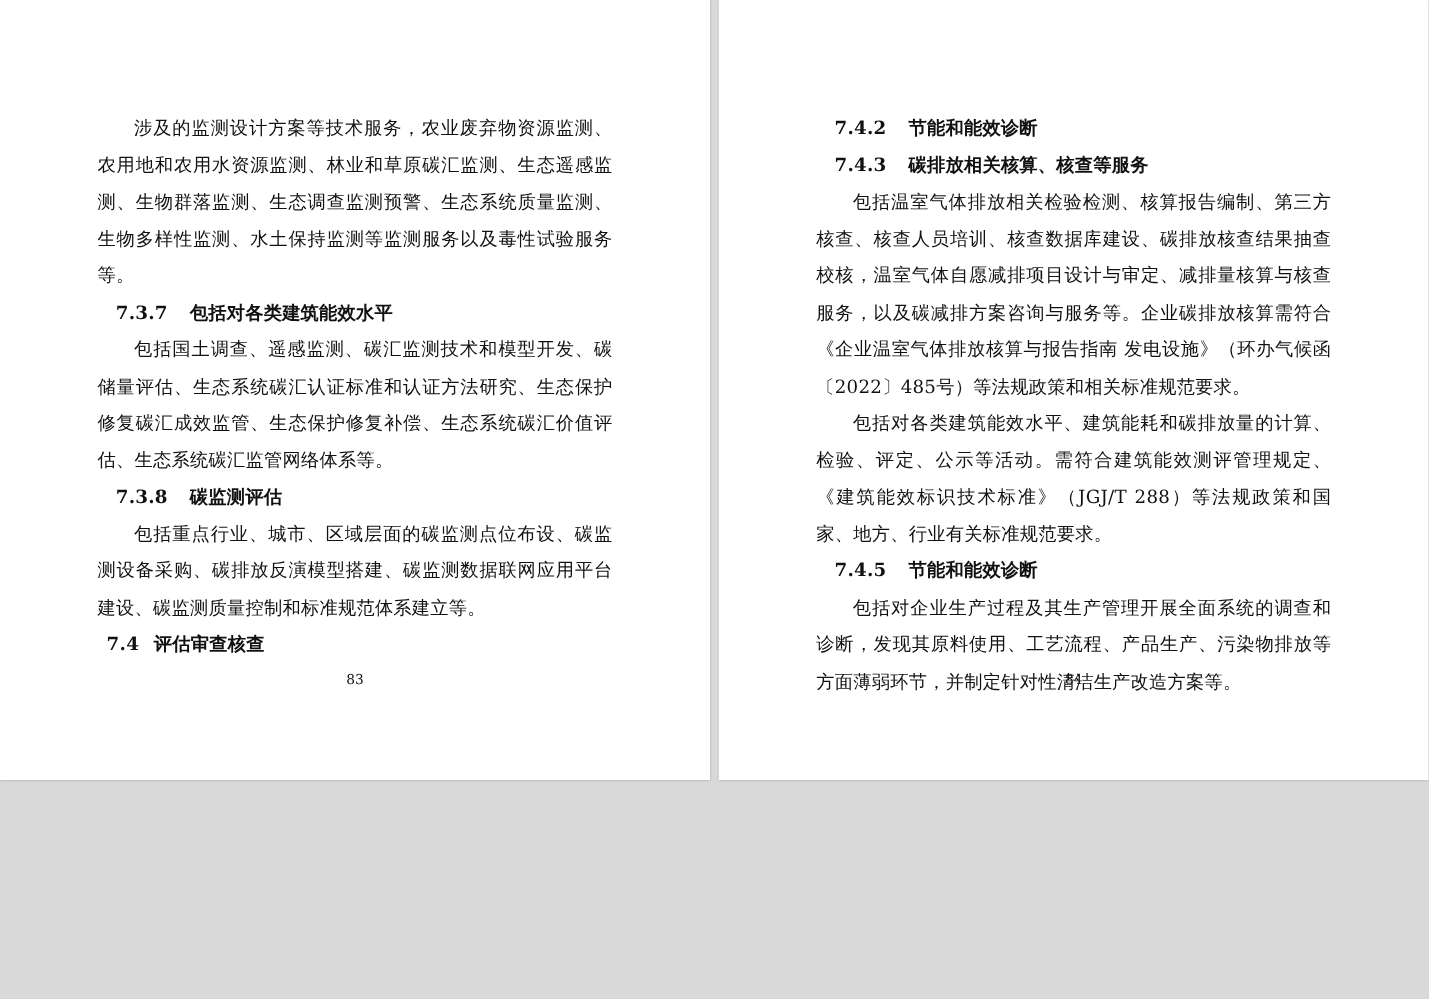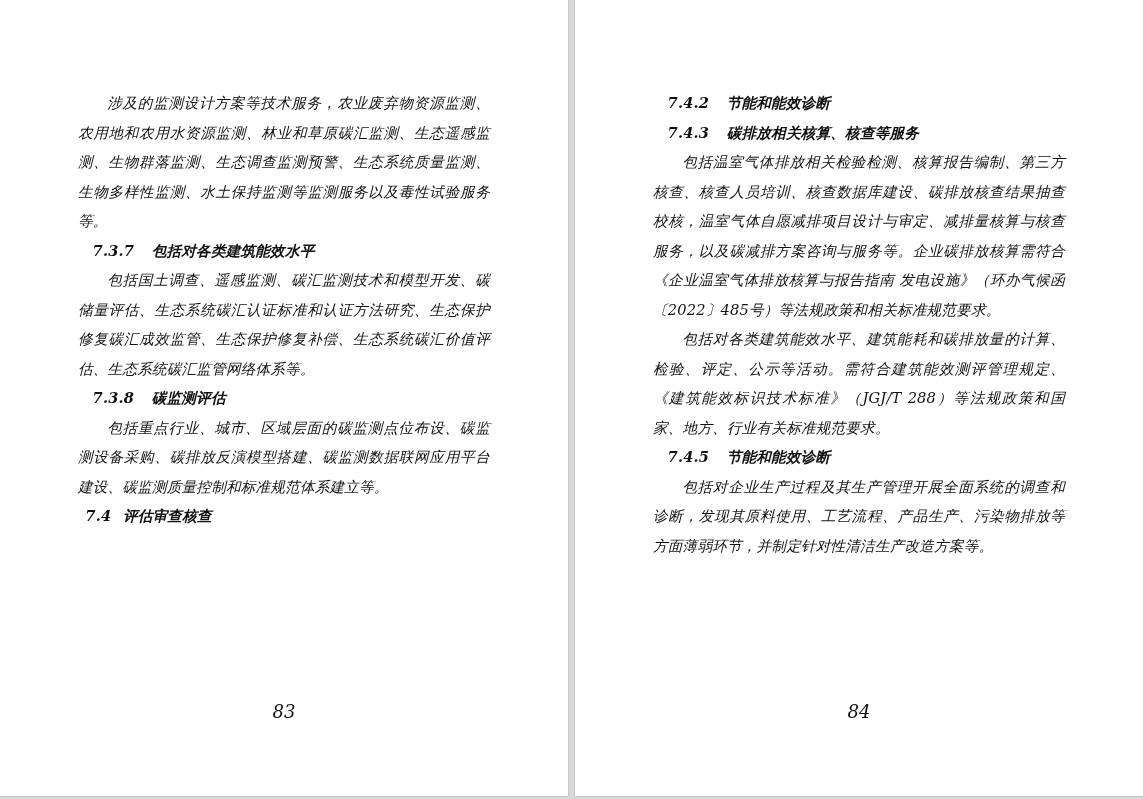--- a/index.html
+++ b/index.html
@@ -16,26 +16,25 @@
     height: 799px;
     display: flex;
     flex-direction: row;
     gap: 7px;
     background: #d9d9d9;
     box-sizing: border-box;
   }
   .page {
     background: #ffffff;
     width: 568px;
-    height: 796px;
+    height: 624px;
     box-sizing: border-box;
     position: relative;
     box-shadow: 0 0 2px rgba(0,0,0,0.25);
     overflow: hidden;
-    font-style: italic;
   }
   .page-inner {
     position: absolute;
     left: 78px;
     right: 78px;
     top: 88px;
     bottom: 60px;
   }
   p {
     margin: 0 0 0 0;
@@ -63,21 +62,21 @@
   }
   .heading-major .num {
     margin-right: 0.8em;
   }
   .page-number {
     position: absolute;
     left: 0;
     right: 0;
     bottom: 74px;
     text-align: center;
-    font-size: 18px;
+    font-size: 11px;
     color: #111;
     font-family: "DejaVu Serif", "Liberation Serif", serif;
   }
 </style>
 </head>
 <body>
 
 <div class="viewer">
 
   <div class="page">

